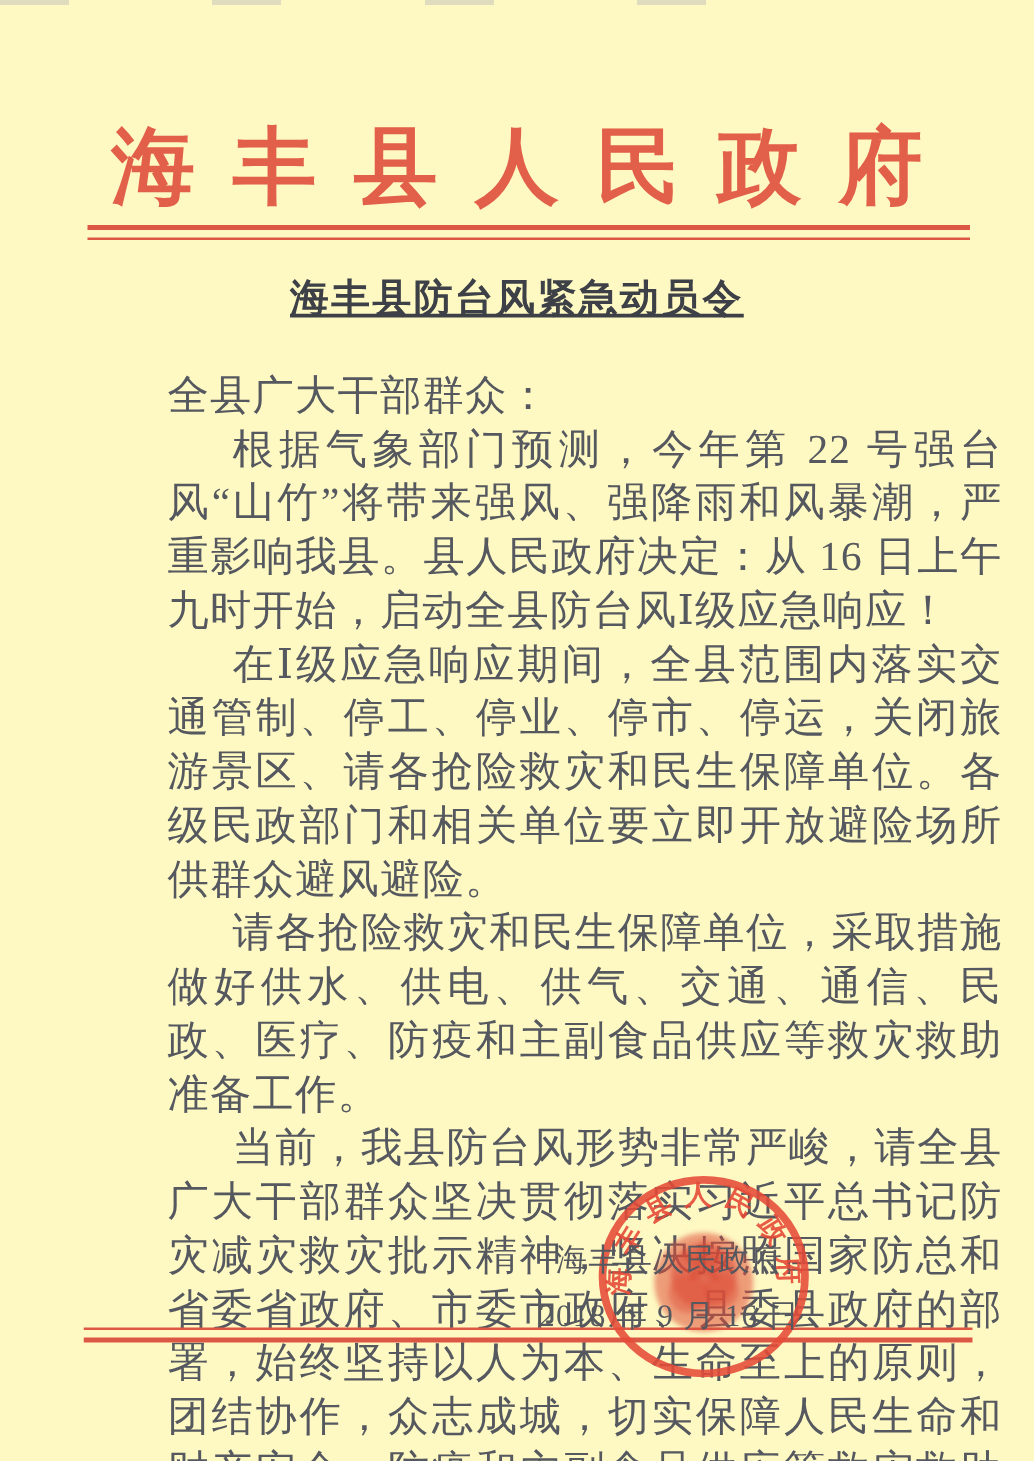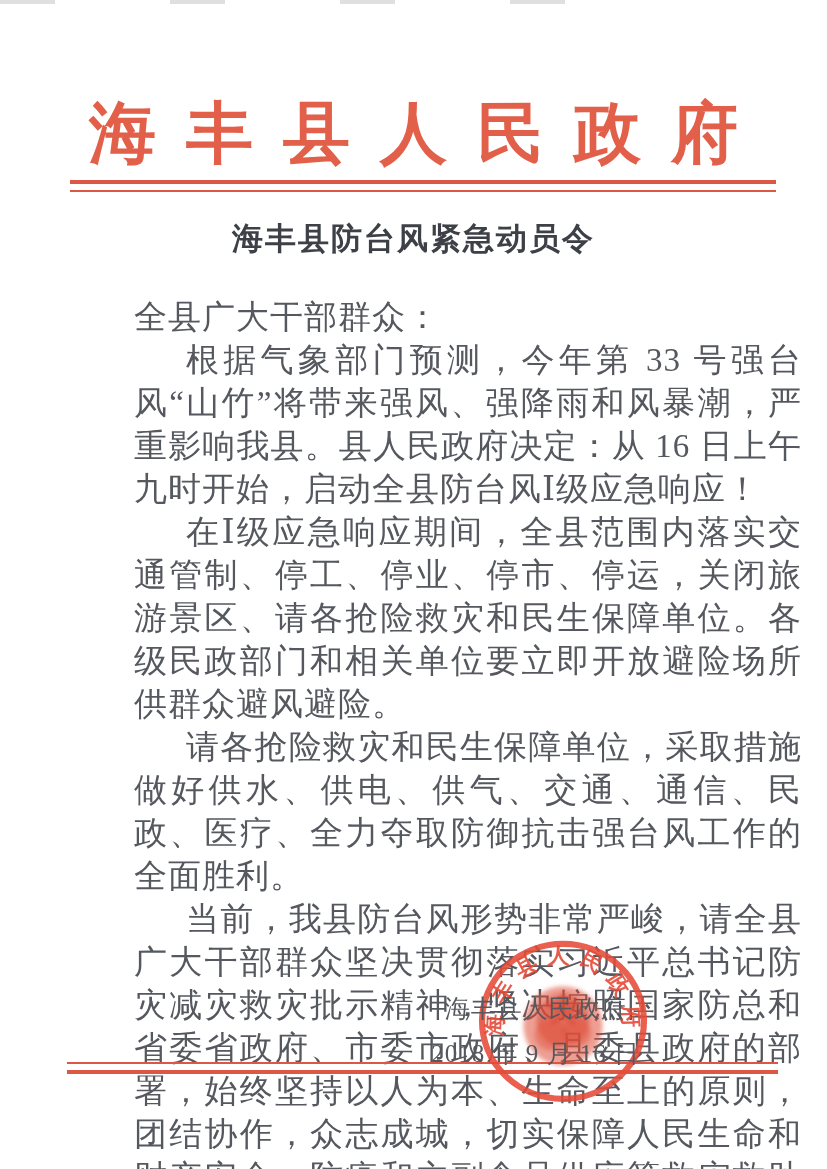--- a/index.html
+++ b/index.html
@@ -2,21 +2,21 @@
 <html><head>
 <meta charset="utf-8">
 <style>
   * { margin: 0; padding: 0; box-sizing: border-box; }
   html, body { background: #e8e8e8; }
   .page {
     position: relative;
     width: 827px;
     height: 1169px;
     margin: 0 auto;
-    background: #ffffff;
+    background: #fef9c3;
     overflow: hidden;
     font-family: "Liberation Serif", "DejaVu Serif", serif;
   }
   .scan-artifact-top {
     position: absolute; top: 0; left: 0; width: 70%; height: 4px;
     background: repeating-linear-gradient(90deg, #b9b9b9 0 55px, transparent 55px 170px);
     opacity: 0.45;
   }
   .masthead {
     position: absolute; top: 88px; left: 0; right: 0;
@@ -38,20 +38,21 @@
     height: 2px; background: #dd5844;
   }
   .doc-title {
     position: absolute; top: 218px; left: 0; right: 0;
     text-align: center;
     font-size: 31px;
     font-weight: bold;
     letter-spacing: 2px;
     color: #3d4046;
     font-family: "Liberation Sans", "DejaVu Sans", sans-serif;
+    text-decoration: underline;
   }
   .body-text {
     position: absolute; top: 296px; left: 92px; width: 668px;
     font-size: 33px;
     line-height: 43px;
     letter-spacing: 1px;
     color: #55585e;
     text-align: justify;
     margin-left: 42px;
   }
@@ -91,23 +92,23 @@
 
   <div class="masthead">海丰县人民政府</div>
 
   <div class="head-rule-thick"></div>
   <div class="head-rule-thin"></div>
 
   <div class="doc-title">海丰县防台风紧急动员令</div>
 
   <div class="body-text">
     <p class="salutation">全县广大干部群众：</p>
-    <p>根据气象部门预测，今年第 33 号强台风“山竹”将带来强风、强降雨和风暴潮，严重影响我县。县人民政府决定：从 16 日上午九时开始，启动全县防台风Ⅰ级应急响应！</p>
+    <p>根据气象部门预测，今年第 22 号强台风“山竹”将带来强风、强降雨和风暴潮，严重影响我县。县人民政府决定：从 16 日上午九时开始，启动全县防台风Ⅰ级应急响应！</p>
     <p>在Ⅰ级应急响应期间，全县范围内落实交通管制、停工、停业、停市、停运，关闭旅游景区、请各抢险救灾和民生保障单位。各级民政部门和相关单位要立即开放避险场所供群众避风避险。</p>
-    <p>请各抢险救灾和民生保障单位，采取措施做好供水、供电、供气、交通、通信、民政、医疗、全力夺取防御抗击强台风工作的全面胜利。</p>
+    <p>请各抢险救灾和民生保障单位，采取措施做好供水、供电、供气、交通、通信、民政、医疗、防疫和主副食品供应等救灾救助准备工作。</p>
     <p>当前，我县防台风形势非常严峻，请全县广大干部群众坚决贯彻落实习近平总书记防灾减灾救灾批示精神，坚决按照国家防总和省委省政府、市委市政府、县委县政府的部署，始终坚持以人为本、生命至上的原则，团结协作，众志成城，切实保障人民生命和财产安全，防疫和主副食品供应等救灾救助准备工作！</p>
   </div>
 
   <div class="signature-block">
     <div>海丰县人民政府</div>
     <div>2018 年 9 月 16 日</div>
   </div>
 
   <div class="footer-rule-thin"></div>
   <div class="footer-rule-thick"></div>

